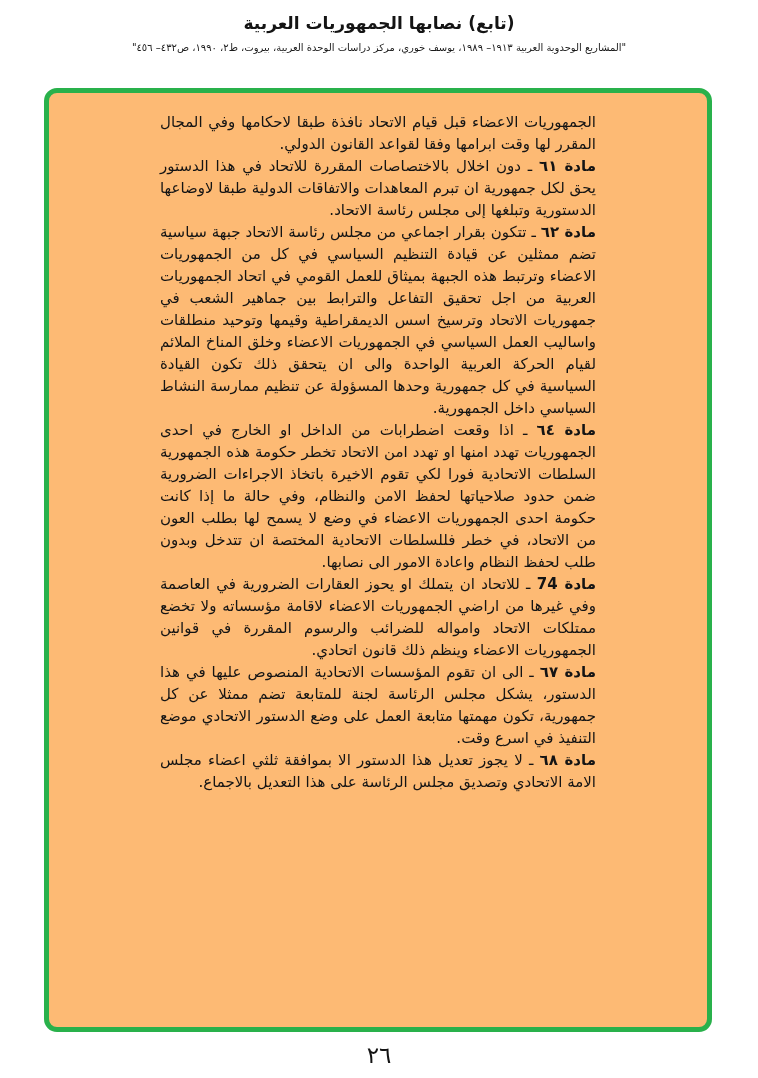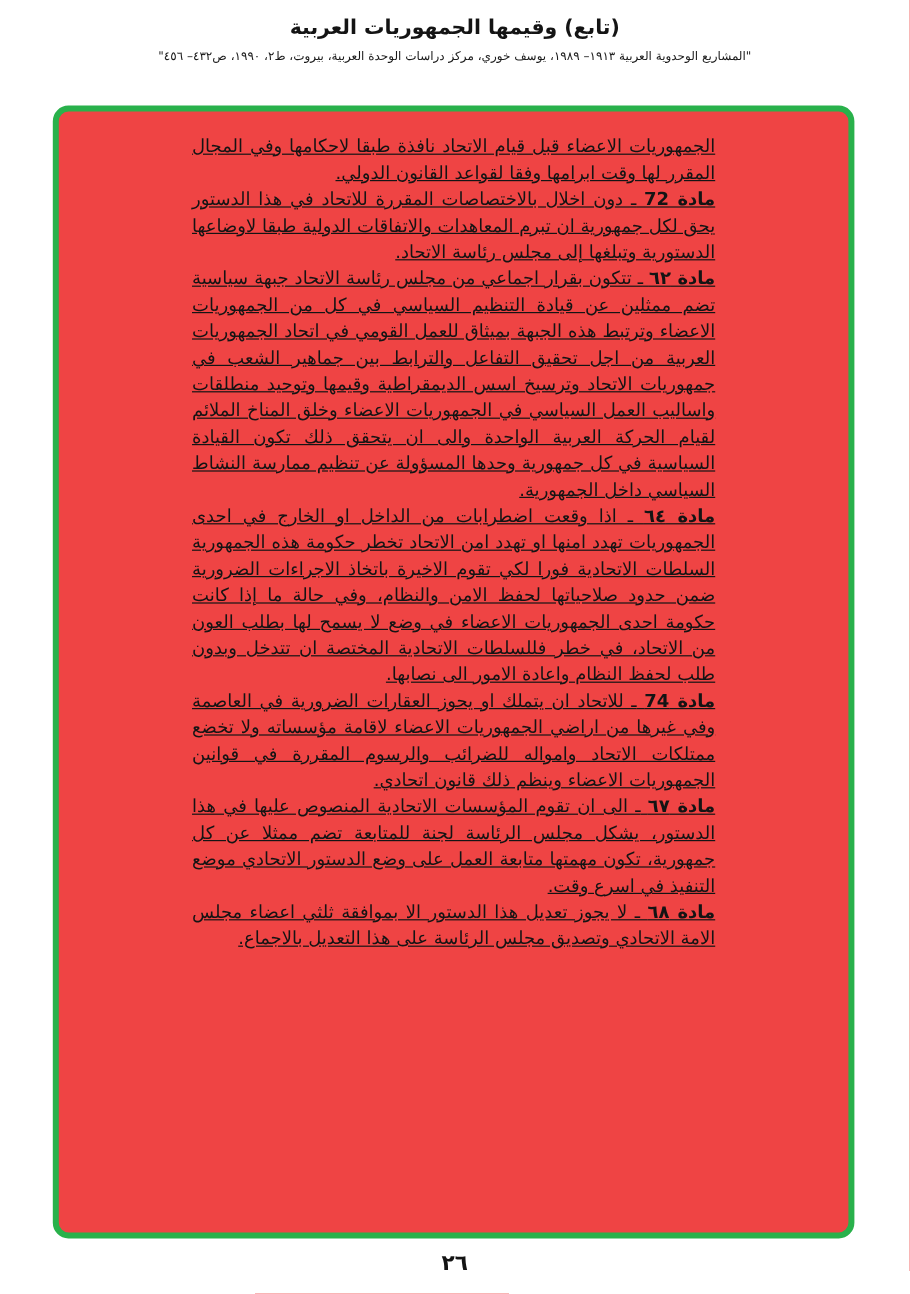--- a/index.html
+++ b/index.html
@@ -24,58 +24,57 @@
     direction: rtl;
   }
   .frame {
     position: absolute;
     left: 44px;
     top: 88px;
     width: 668px;
     height: 944px;
     border: 5px solid var(--frame-color, #29b14b);
     border-radius: 13px;
-    background: #ef4444;
-    text-decoration: underline;
+    background: #fdba74;
   }
   .text-block {
     width: 436px;
     margin: 18px auto 0 auto;
     direction: rtl;
     text-align: justify;
     font-size: 15px;
     line-height: 22px;
   }
   .text-block p { margin: 0; }
   .article-label { font-weight: bold; white-space: nowrap; }
   .footer {
     position: absolute;
     top: 1042px;
     left: 0;
     width: 100%;
     text-align: center;
   }
   .page-number {
-    font-size: 18px;
-    font-weight: bold;
+    font-size: 23px;
+    font-weight: normal;
     direction: rtl;
   }
 </style>
 </head>
 <body>
 
 <div class="header">
-  <div class="title">(تابع) وقيمها الجمهوريات العربية</div>
+  <div class="title">(تابع) نصابها الجمهوريات العربية</div>
   <div class="citation">"المشاريع الوحدوية العربية ١٩١٣– ١٩٨٩، يوسف خوري، مركز دراسات الوحدة العربية، بيروت، ط٢، ١٩٩٠، ص٤٣٢– ٤٥٦"</div>
 </div>
 
 <div class="frame">
   <div class="text-block">
     <p><span>الجمهوريات الاعضاء قبل قيام الاتحاد نافذة طبقا لاحكامها وفي المجال المقرر لها وقت ابرامها وفقا لقواعد القانون الدولي.</span></p>
-    <p><span class="article-label">مادة 72</span> <span>ـ دون اخلال بالاختصاصات المقررة للاتحاد في هذا الدستور يحق لكل جمهورية ان تبرم المعاهدات والاتفاقات الدولية طبقا لاوضاعها الدستورية وتبلغها إلى مجلس رئاسة الاتحاد.</span></p>
+    <p><span class="article-label">مادة ٦١</span> <span>ـ دون اخلال بالاختصاصات المقررة للاتحاد في هذا الدستور يحق لكل جمهورية ان تبرم المعاهدات والاتفاقات الدولية طبقا لاوضاعها الدستورية وتبلغها إلى مجلس رئاسة الاتحاد.</span></p>
     <p><span class="article-label">مادة ٦٢</span> <span>ـ تتكون بقرار اجماعي من مجلس رئاسة الاتحاد جبهة سياسية تضم ممثلين عن قيادة التنظيم السياسي في كل من الجمهوريات الاعضاء وترتبط هذه الجبهة بميثاق للعمل القومي في اتحاد الجمهوريات العربية من اجل تحقيق التفاعل والترابط بين جماهير الشعب في جمهوريات الاتحاد وترسيخ اسس الديمقراطية وقيمها وتوحيد منطلقات واساليب العمل السياسي في الجمهوريات الاعضاء وخلق المناخ الملائم لقيام الحركة العربية الواحدة والى ان يتحقق ذلك تكون القيادة السياسية في كل جمهورية وحدها المسؤولة عن تنظيم ممارسة النشاط السياسي داخل الجمهورية.</span></p>
     <p><span class="article-label">مادة ٦٤</span> <span>ـ اذا وقعت اضطرابات من الداخل او الخارج في احدى الجمهوريات تهدد امنها او تهدد امن الاتحاد تخطر حكومة هذه الجمهورية السلطات الاتحادية فورا لكي تقوم الاخيرة باتخاذ الاجراءات الضرورية ضمن حدود صلاحياتها لحفظ الامن والنظام، وفي حالة ما إذا كانت حكومة احدى الجمهوريات الاعضاء في وضع لا يسمح لها بطلب العون من الاتحاد، في خطر فللسلطات الاتحادية المختصة ان تتدخل وبدون طلب لحفظ النظام واعادة الامور الى نصابها.</span></p>
     <p><span class="article-label">مادة 74</span> <span>ـ للاتحاد ان يتملك او يحوز العقارات الضرورية في العاصمة وفي غيرها من اراضي الجمهوريات الاعضاء لاقامة مؤسساته ولا تخضع ممتلكات الاتحاد وامواله للضرائب والرسوم المقررة في قوانين الجمهوريات الاعضاء وينظم ذلك قانون اتحادي.</span></p>
     <p><span class="article-label">مادة ٦٧</span> <span>ـ الى ان تقوم المؤسسات الاتحادية المنصوص عليها في هذا الدستور، يشكل مجلس الرئاسة لجنة للمتابعة تضم ممثلا عن كل جمهورية، تكون مهمتها متابعة العمل على وضع الدستور الاتحادي موضع التنفيذ في اسرع وقت.</span></p>
     <p><span class="article-label">مادة ٦٨</span> <span>ـ لا يجوز تعديل هذا الدستور الا بموافقة ثلثي اعضاء مجلس الامة الاتحادي وتصديق مجلس الرئاسة على هذا التعديل بالاجماع.</span></p>
   </div>
 </div>
 
 <div class="footer">
   <span class="page-number">٢٦</span>

